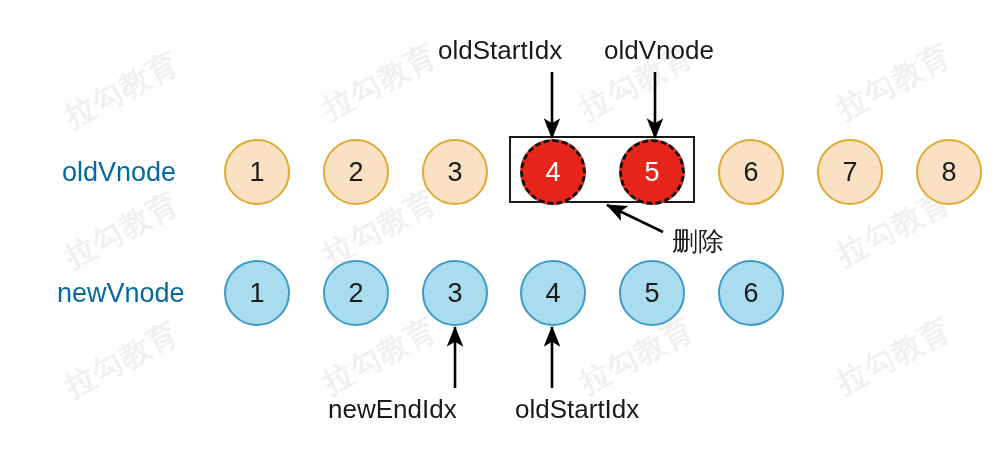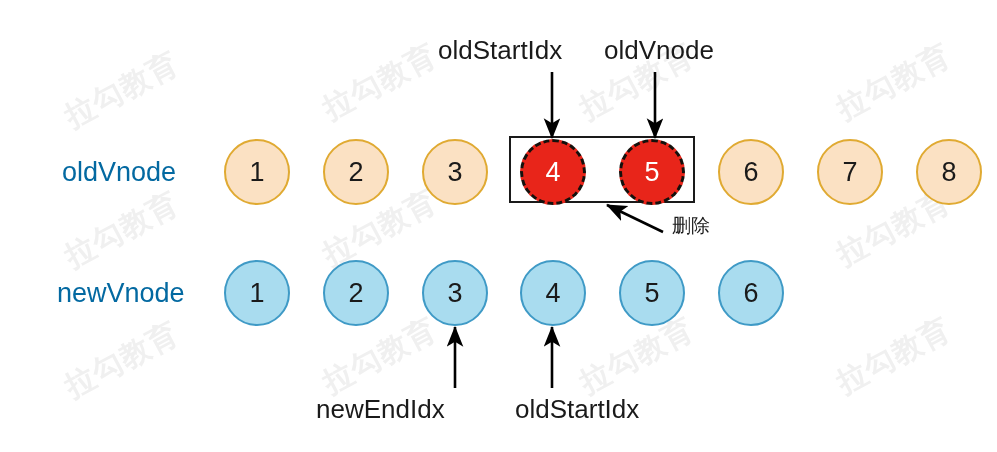--- a/index.html
+++ b/index.html
@@ -79,21 +79,22 @@
 
   
   .ann-label {
     position: absolute;
     font-size: 26px;
     color: #1a1a1a;
     white-space: nowrap;
   }
   .ann-label.cn {
     font-family: "DejaVu Sans", sans-serif;
-    font-size: 19px;
+    font-size: 26px;
+    margin-top: 11px;
   }
 
   
   #arrows {
     position: absolute;
     left: 0;
     top: 0;
     width: 997px;
     height: 452px;
     pointer-events: none;
@@ -135,21 +136,21 @@
       <div class="node new" style="left: 323px; top: 260px;">2</div>
       <div class="node new" style="left: 422px; top: 260px;">3</div>
       <div class="node new" style="left: 520px; top: 260px;">4</div>
       <div class="node new" style="left: 619px; top: 260px;">5</div>
       <div class="node new" style="left: 718px; top: 260px;">6</div>
     </div>
 
   <div id="labels-layer">
       <div class="ann-label" style="left: 438px; top: 35px;">oldStartIdx</div>
       <div class="ann-label" style="left: 604px; top: 35px;">oldVnode</div>
-      <div class="ann-label" style="left: 316px; top: 394px;">newEndIdx</div>
+      <div class="ann-label" style="left: 328px; top: 394px;">newEndIdx</div>
       <div class="ann-label" style="left: 515px; top: 394px;">oldStartIdx</div>
       <div class="ann-label cn" style="left: 672px; top: 213px;">删除</div>
     </div>
 
   <svg id="arrows" viewBox="0 0 997 452">
     <defs>
       <marker id="ah" markerWidth="9" markerHeight="9" refX="7.6" refY="3.2" orient="auto" markerUnits="strokeWidth">
         <path d="M0,0 L8,3.2 L0,6.4 L1.9,3.2 z" fill="#000000"></path>
       </marker>
     </defs>

